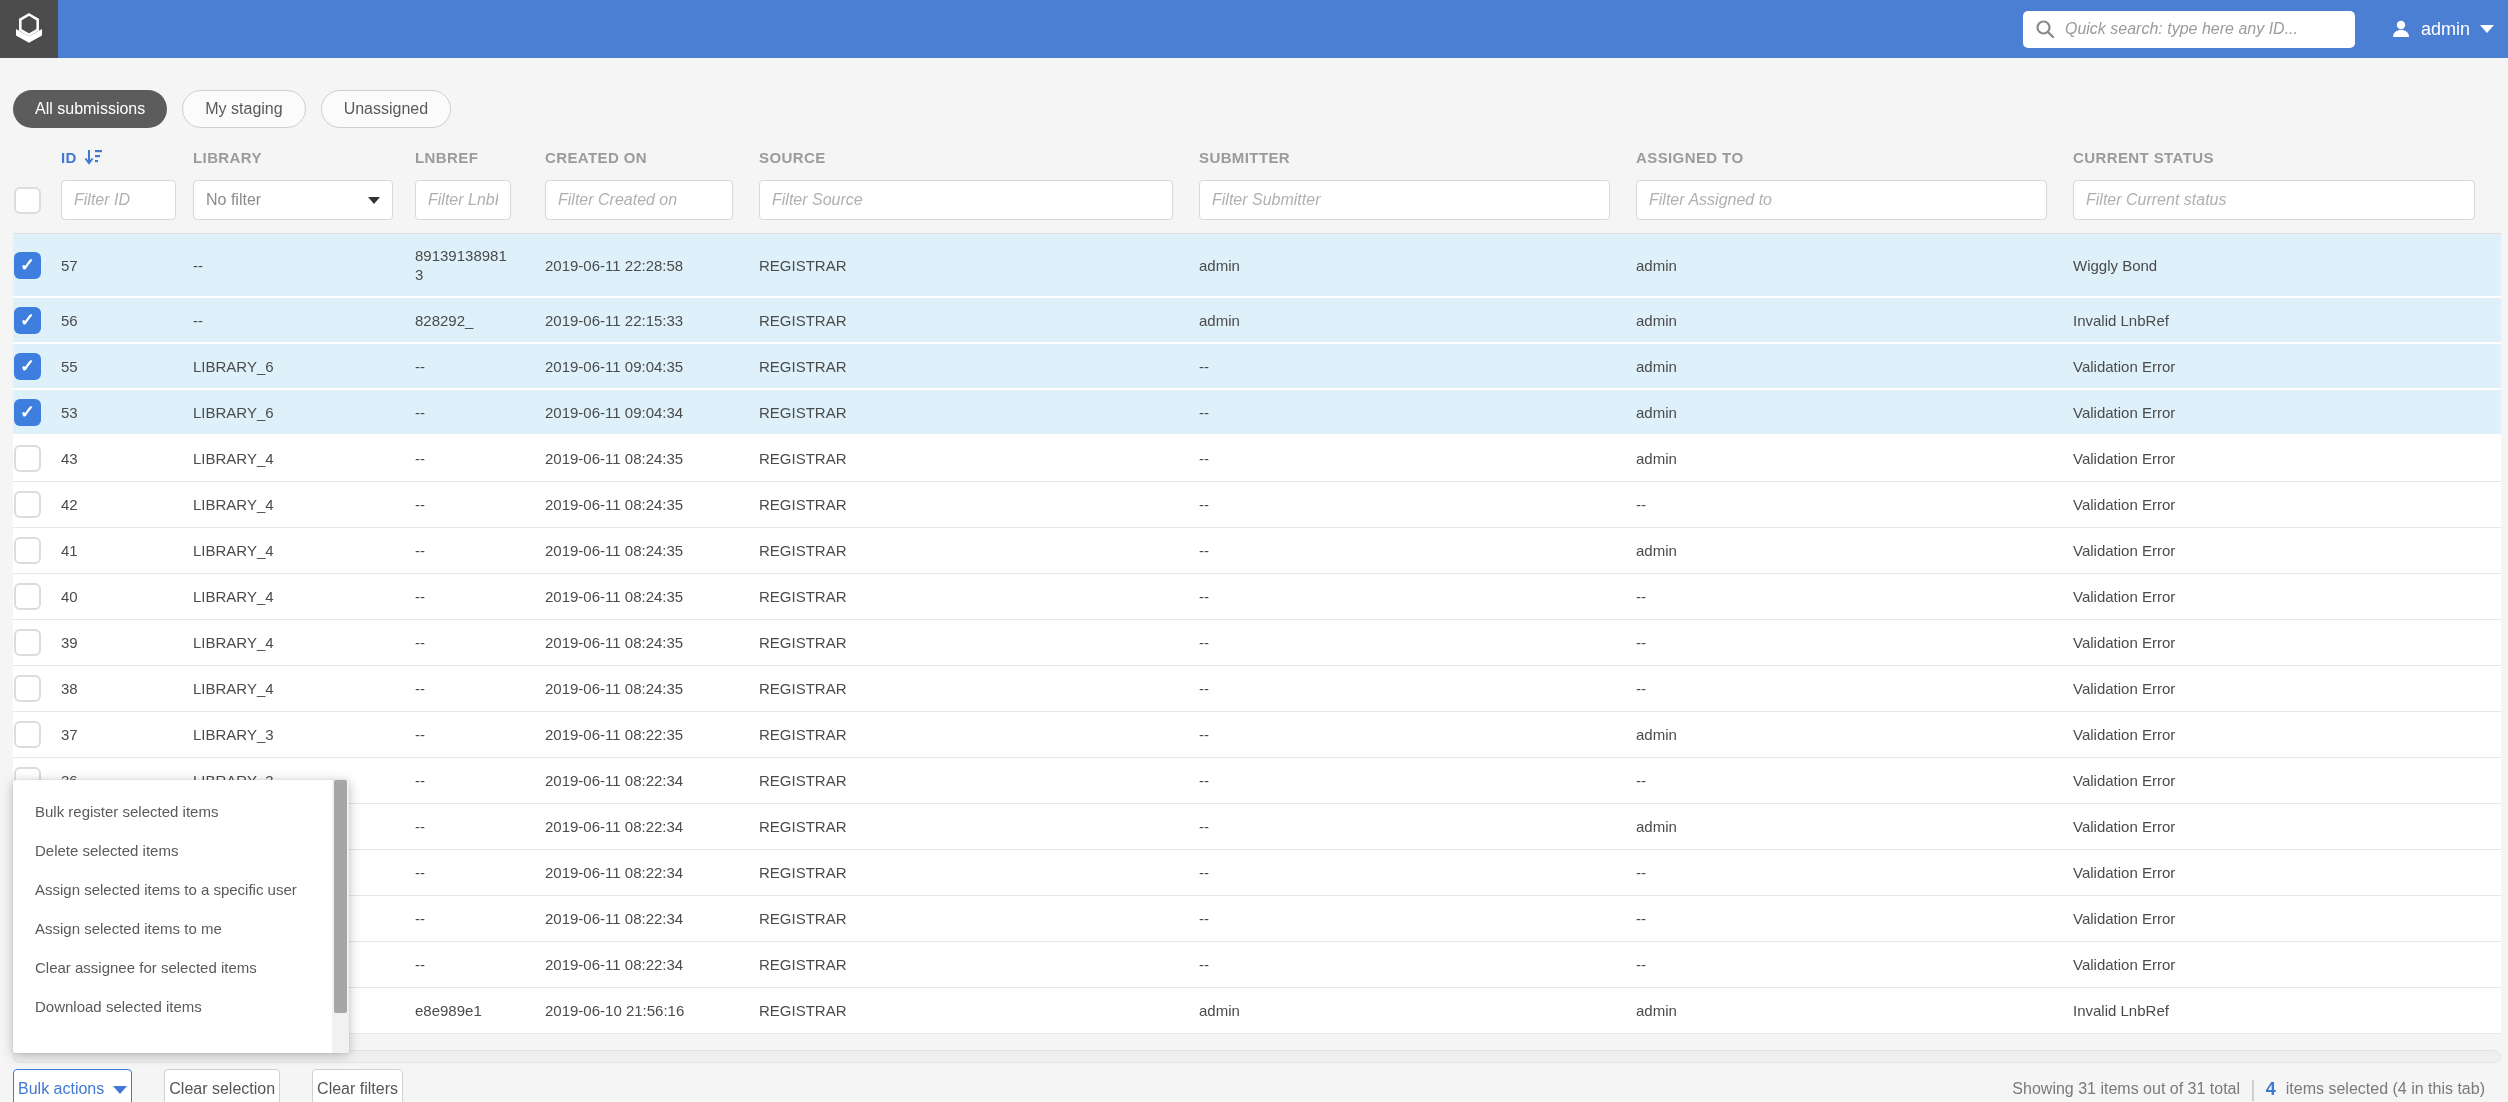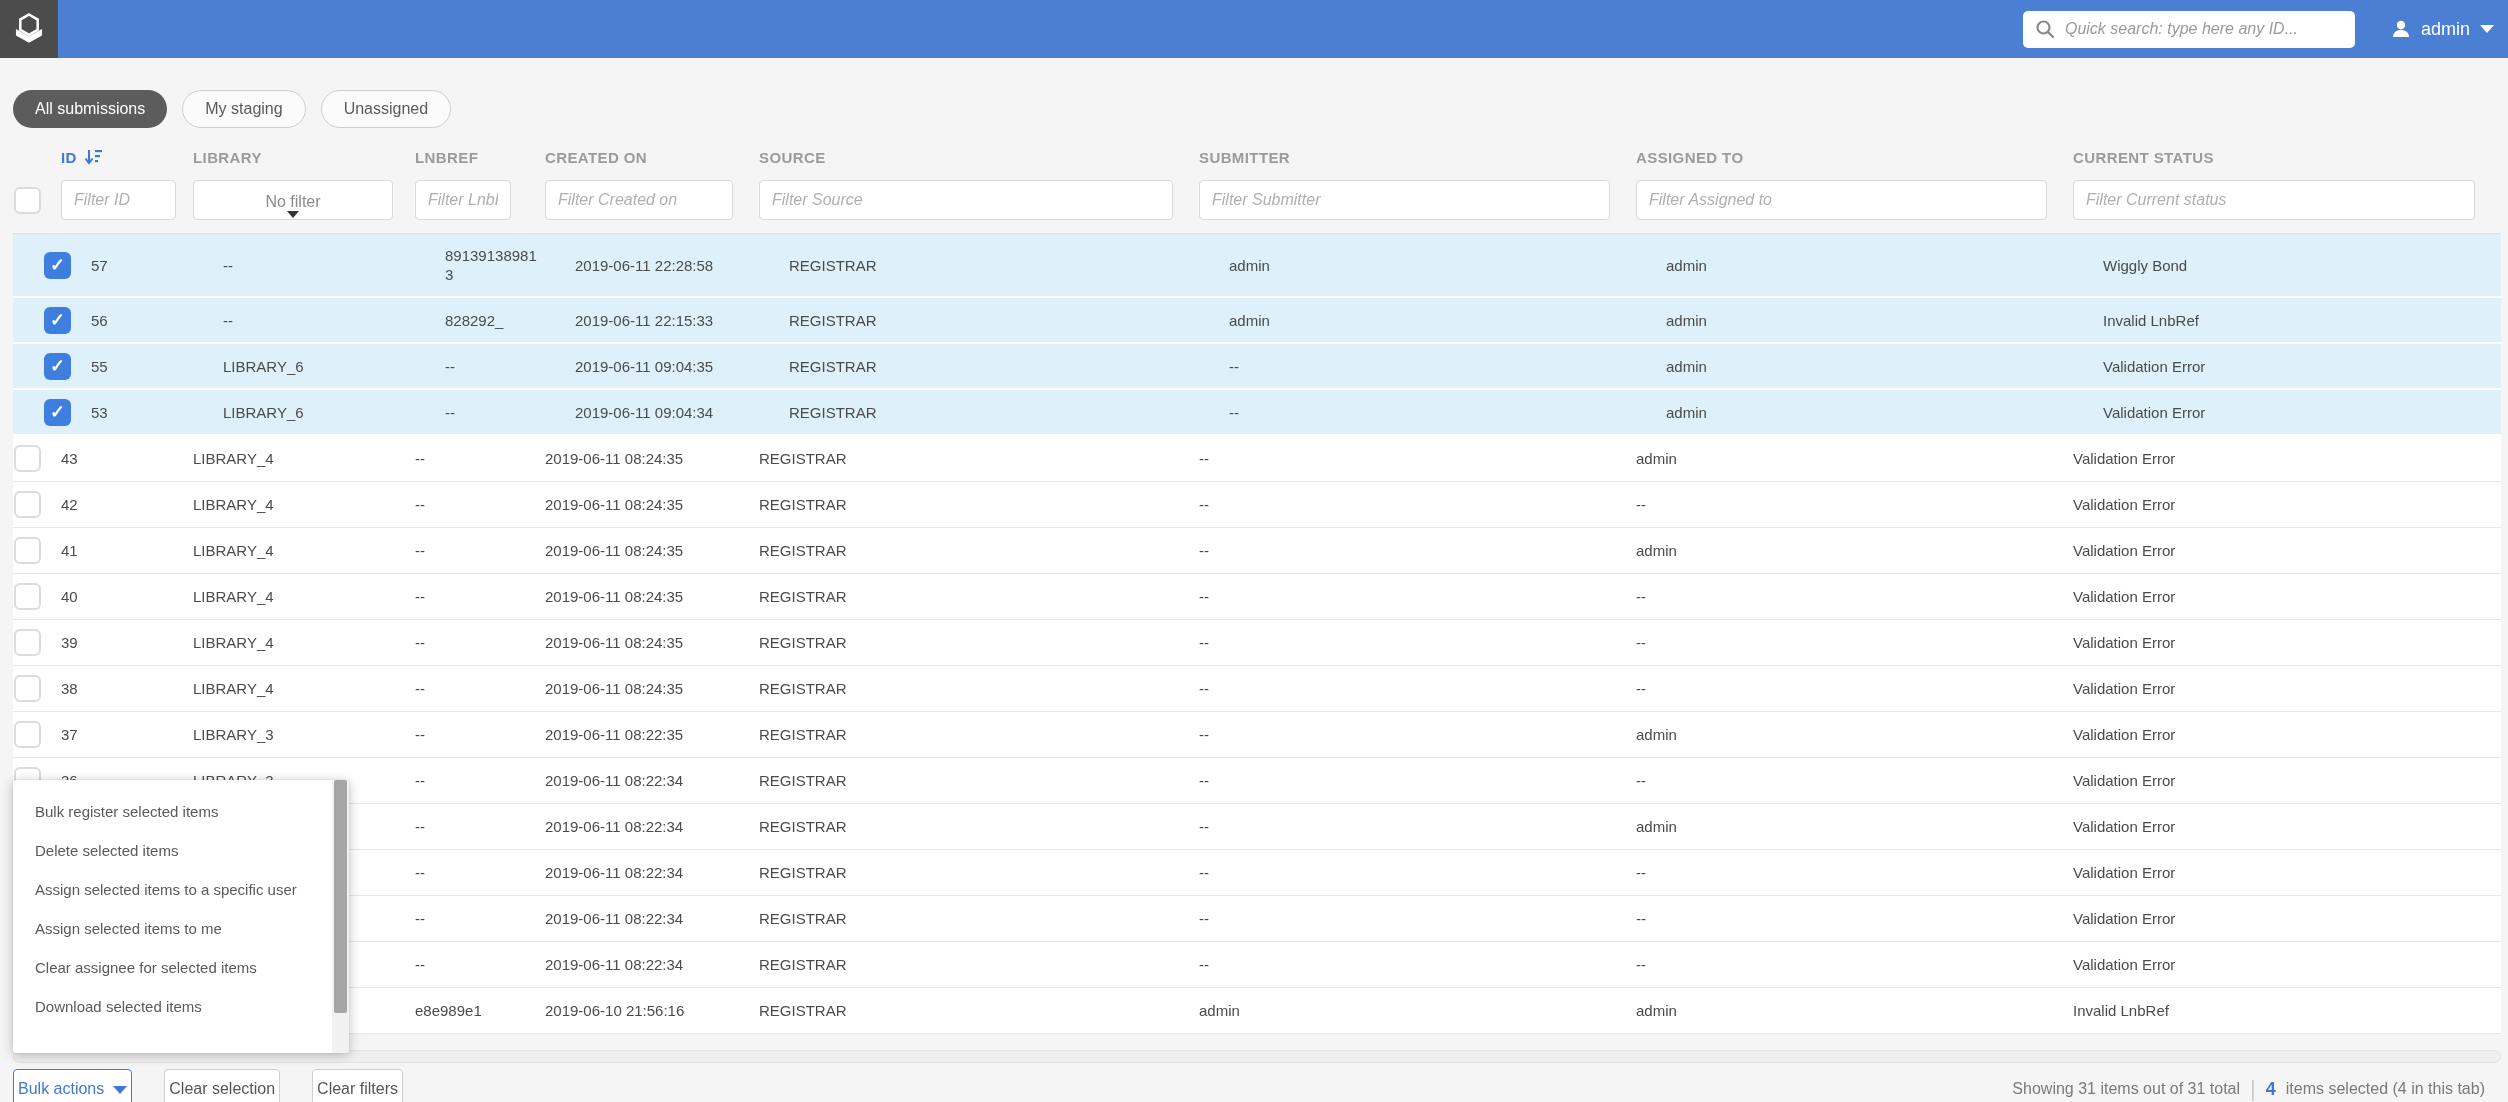--- a/index.html
+++ b/index.html
@@ -84,33 +84,32 @@
     color: #555; outline: none; width: calc(100% - 26px);
     font-family: "Liberation Sans", sans-serif;
   }
   .filter-row input::placeholder { color: #b0b0b0; font-style: italic; }
   .filter-row input.narrow { width: 115px; }
   .filter-row input.xnarrow { width: 96px; }
   .filter-select {
     width: 200px; display: flex; align-items: center;
     justify-content: space-between; cursor: pointer; font-style: normal;
     color: #8b8b8b;
-    flex-direction: column;
   }
   .select-caret {
     width: 0; height: 0;
     border-left: 6px solid transparent; border-right: 6px solid transparent;
     border-top: 7px solid #333;
   }
   .tbody { border-top: 1px solid #e0e0e0; margin-top: 7px; }
   .row {
     min-height: 46px; background: #ffffff; border-bottom: 1px solid #e7e7e7;
     cursor: pointer;
   }
-  .row.selected { background: #def1fb; border-bottom: 2px solid #ffffff; padding-left: 30px; }
+  .row.selected { background: #def1fb; border-bottom: 2px solid #ffffff; }
   .cell {
     font-size: 15px; color: #4b4b4b; padding-right: 30px;
     white-space: nowrap; overflow: hidden; line-height: 19px;
   }
   .cell.wrap { white-space: normal; word-break: break-all; padding: 12px 32px 12px 0; }
   .cb-cell { display: flex; align-items: center; justify-content: flex-start; padding-left: 1px; }
   .cb {
     width: 27px; height: 27px; border-radius: 6px;
     border: 2px solid #dcdcdc; background: #ffffff; cursor: pointer;
     display: flex; align-items: center; justify-content: center;

